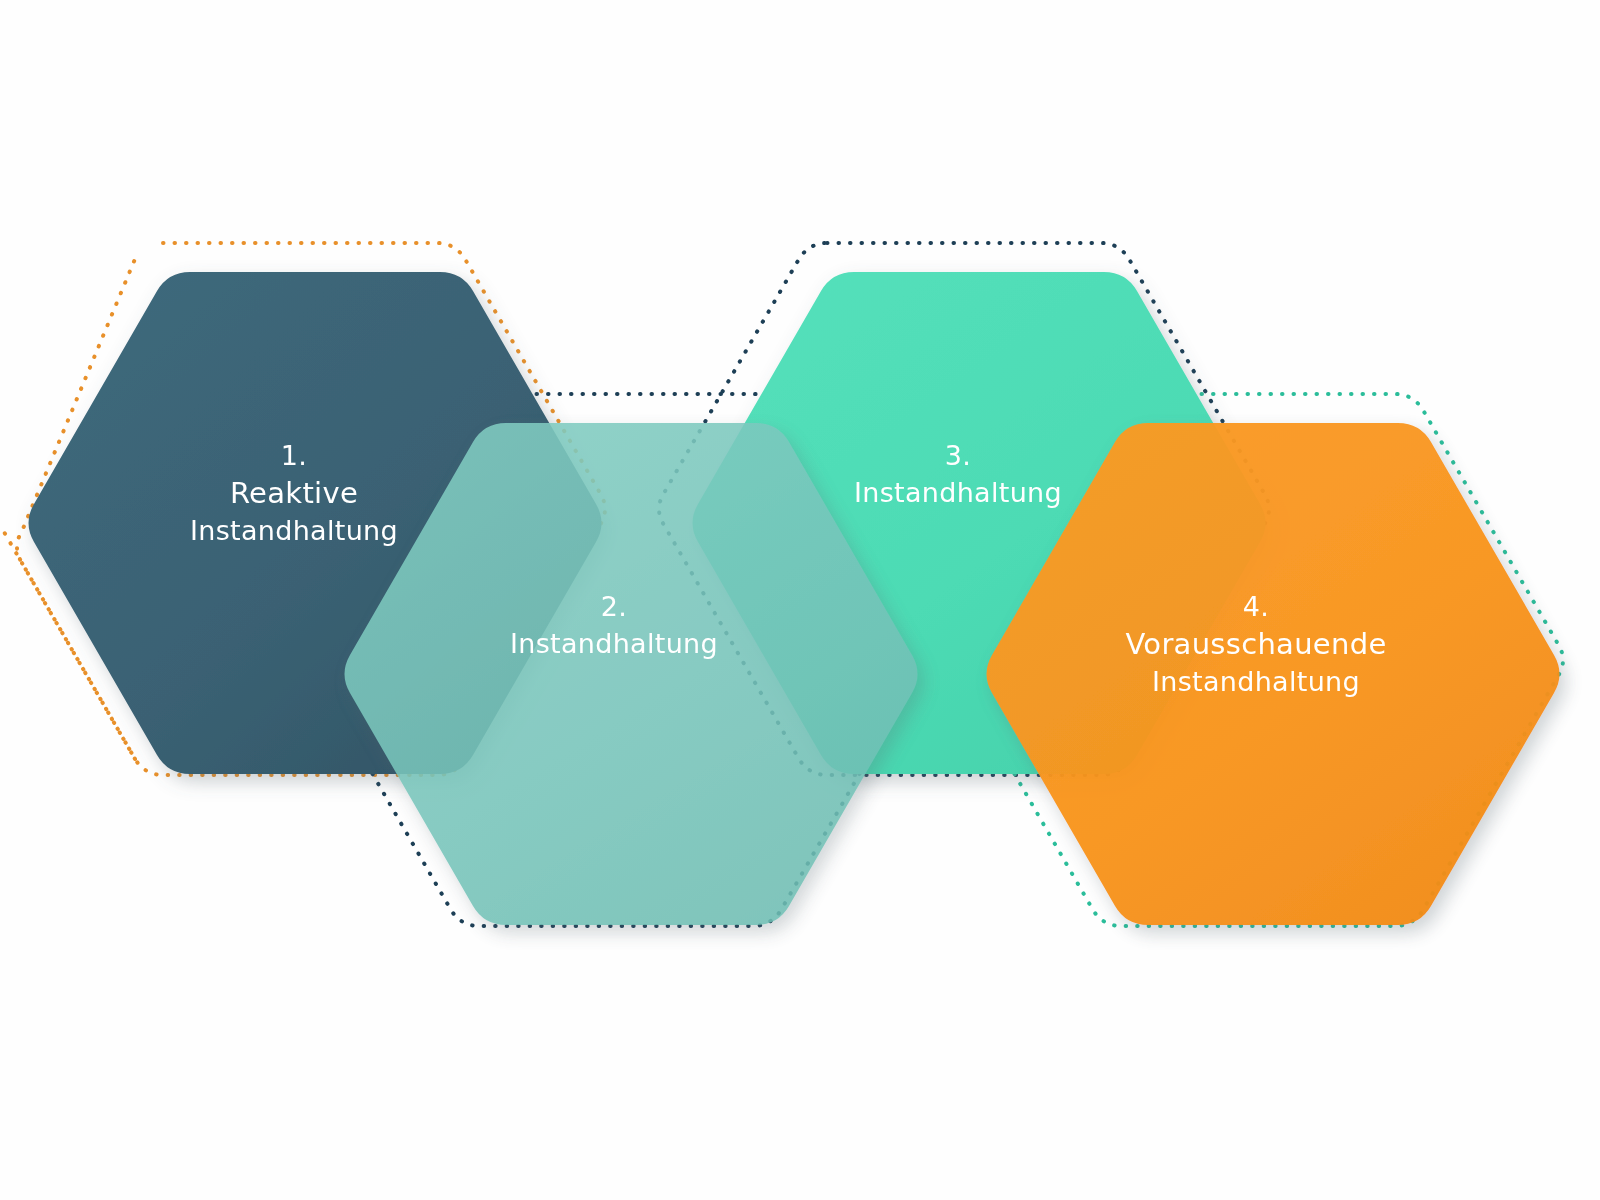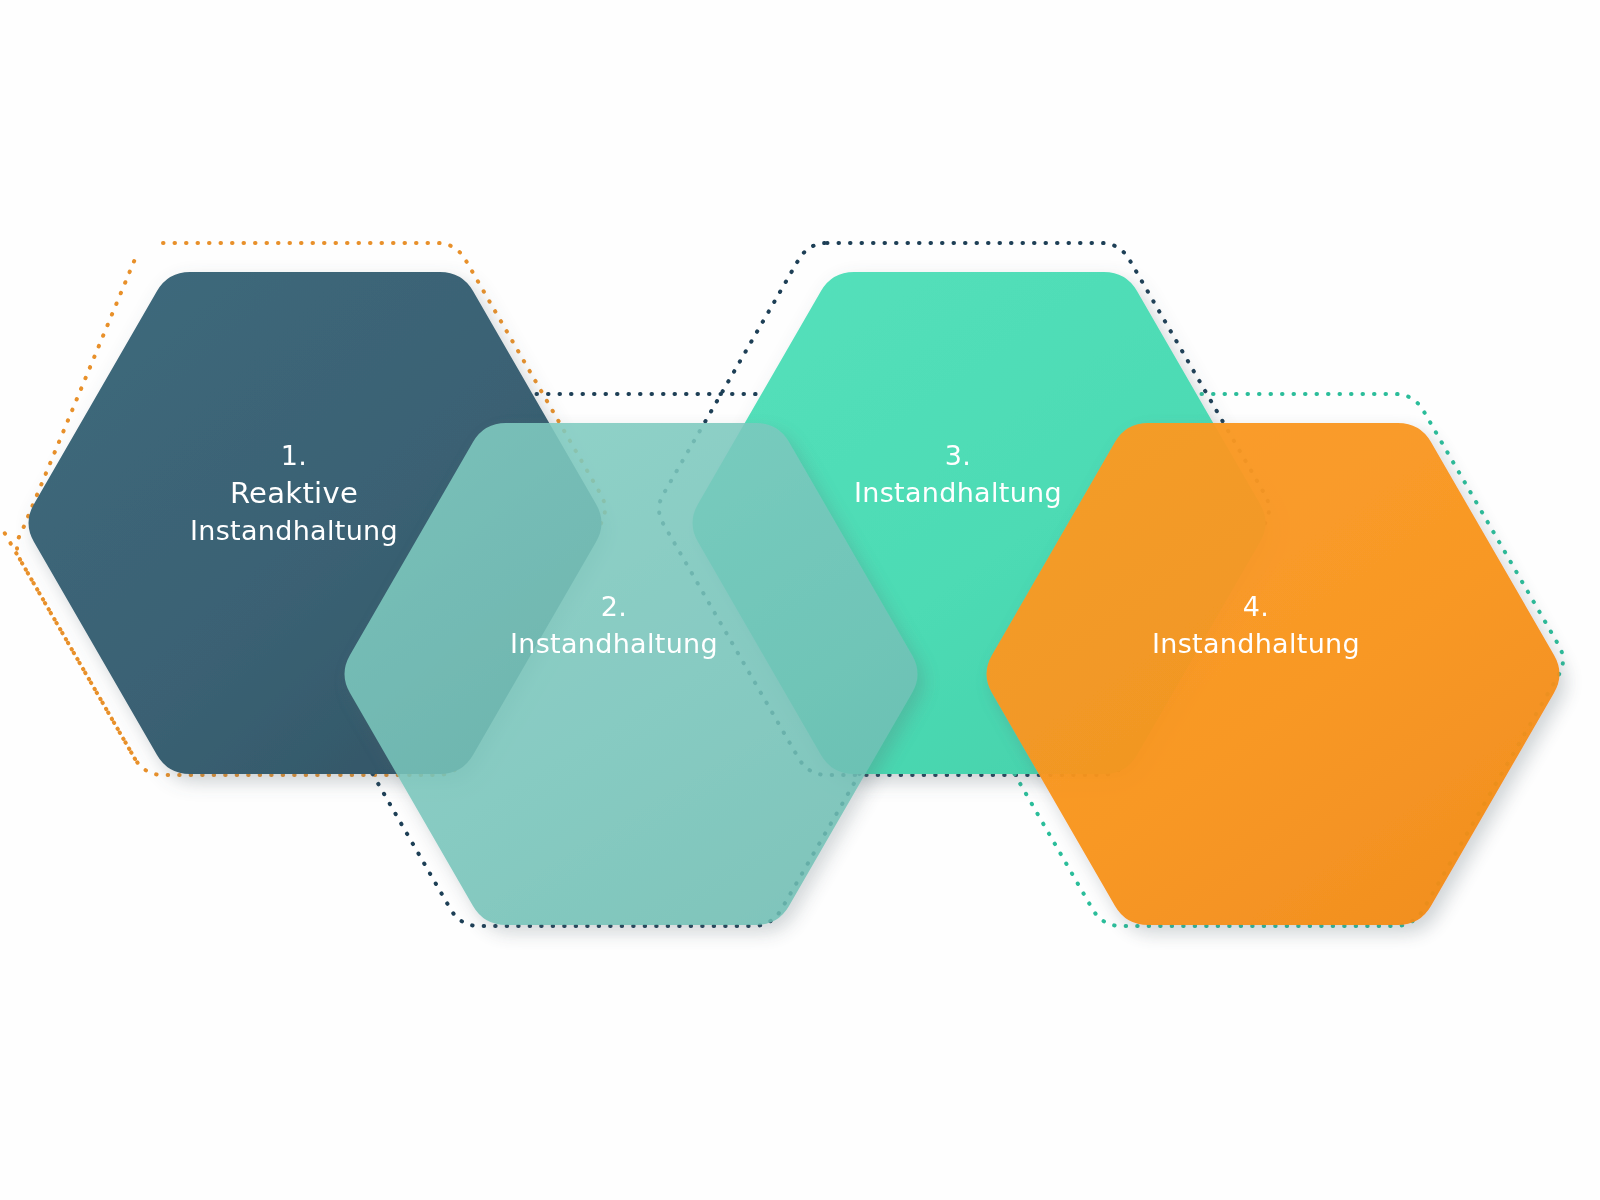--- a/index.html
+++ b/index.html
@@ -145,16 +145,17 @@
     <span class="hex-title-2">Instandhaltung</span>
   </div>
 
   <div class="hex-label" id="label-3">
     <span class="hex-num">3.</span>
     <span class="hex-title-2">Instandhaltung</span>
   </div>
 
   <div class="hex-label" id="label-4">
     <span class="hex-num">4.</span>
+    <span class="hex-title-1">Vorausschauende</span>
     <span class="hex-title-2">Instandhaltung</span>
   </div>
 
 </div>
 
 </body></html>

